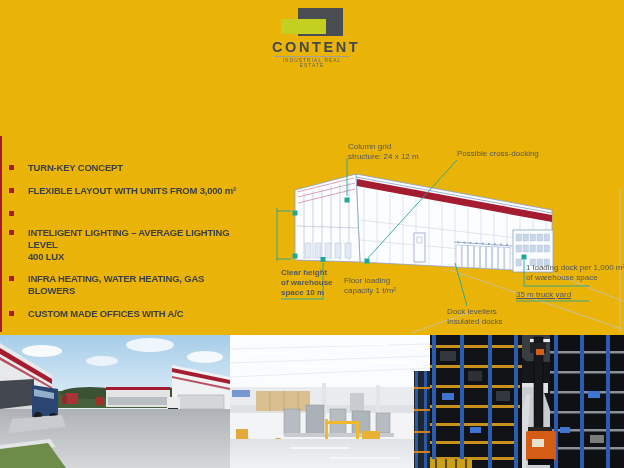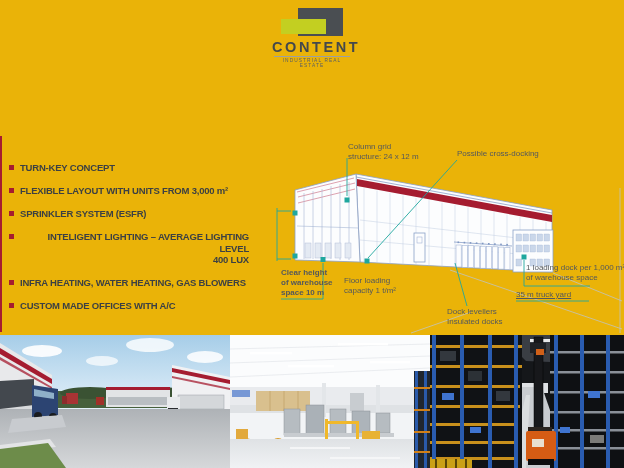--- a/index.html
+++ b/index.html
@@ -16,21 +16,21 @@
   .logo-mark{position:relative;width:62px;height:30px;margin:0 auto;}
   .mark-dark{position:absolute;left:17px;top:0;width:45px;height:28px;background:#4a4e52;}
   .mark-lime{position:absolute;left:0;top:11px;width:45px;height:15px;background:var(--lime);}
   .logo-word{margin-top:1px;font-size:14.5px;font-weight:700;letter-spacing:2.6px;margin-right:-2.6px;color:#43484c;}
   .logo-rule{height:1px;background:#9aa0a4;margin:1px 2px;}
   .logo-tag{font-size:4.8px;letter-spacing:1.1px;color:#5a5f63;margin-top:1px;}
 
   
   .left-rule{position:absolute;left:0;top:136px;width:2px;height:196px;background:var(--accent-red);}
   .features{position:absolute;left:9px;top:162px;width:240px;list-style:none;margin:0;padding:0;}
-  .features li{display:flex;gap:6px;margin-bottom:11px;font-size:9.5px;font-weight:700;letter-spacing:-0.2px;color:var(--ink);line-height:1.25;text-align:right;}
+  .features li{display:flex;gap:14px;margin-bottom:11px;font-size:9.5px;font-weight:700;letter-spacing:-0.2px;color:var(--ink);line-height:1.25;}
   .sq{flex:0 0 auto;width:5px;height:5px;margin-top:3px;background:var(--accent-red);}
 
   
   .diagram{position:absolute;left:264px;top:130px;width:360px;height:205px;}
   .diagram svg{position:absolute;left:0;top:0;overflow:visible;}
   .dlabel{position:absolute;font-size:8px;line-height:1.28;color:var(--diag-ink);}
   .b1{stroke:#8aa0c8;stroke-width:.8;fill:none}
   .b2{stroke:#c3cfe2;stroke-width:.5}
   .b3{stroke:#9db0d2;stroke-width:.55;fill:none}
   .pink{stroke:#d4899a;stroke-width:.8}
@@ -68,21 +68,20 @@
     <li>
         <span class="sq"></span>
         <span class="pre">TURN-KEY CONCEPT</span>
       </li>
     <li>
         <span class="sq"></span>
         <span class="pre">FLEXIBLE LAYOUT WITH UNITS FROM 3,000 m²</span>
       </li>
     <li>
         <span class="sq"></span>
-        <span class="pre">SPRINKLER SYSTEM (ESFR)</span>
       </li>
     <li>
         <span class="sq"></span>
         <span class="pre">INTELIGENT LIGHTING – AVERAGE LIGHTING LEVEL
 400 LUX</span>
       </li>
     <li>
         <span class="sq"></span>
         <span class="pre">INFRA HEATING, WATER HEATING, GAS BLOWERS</span>
       </li>

